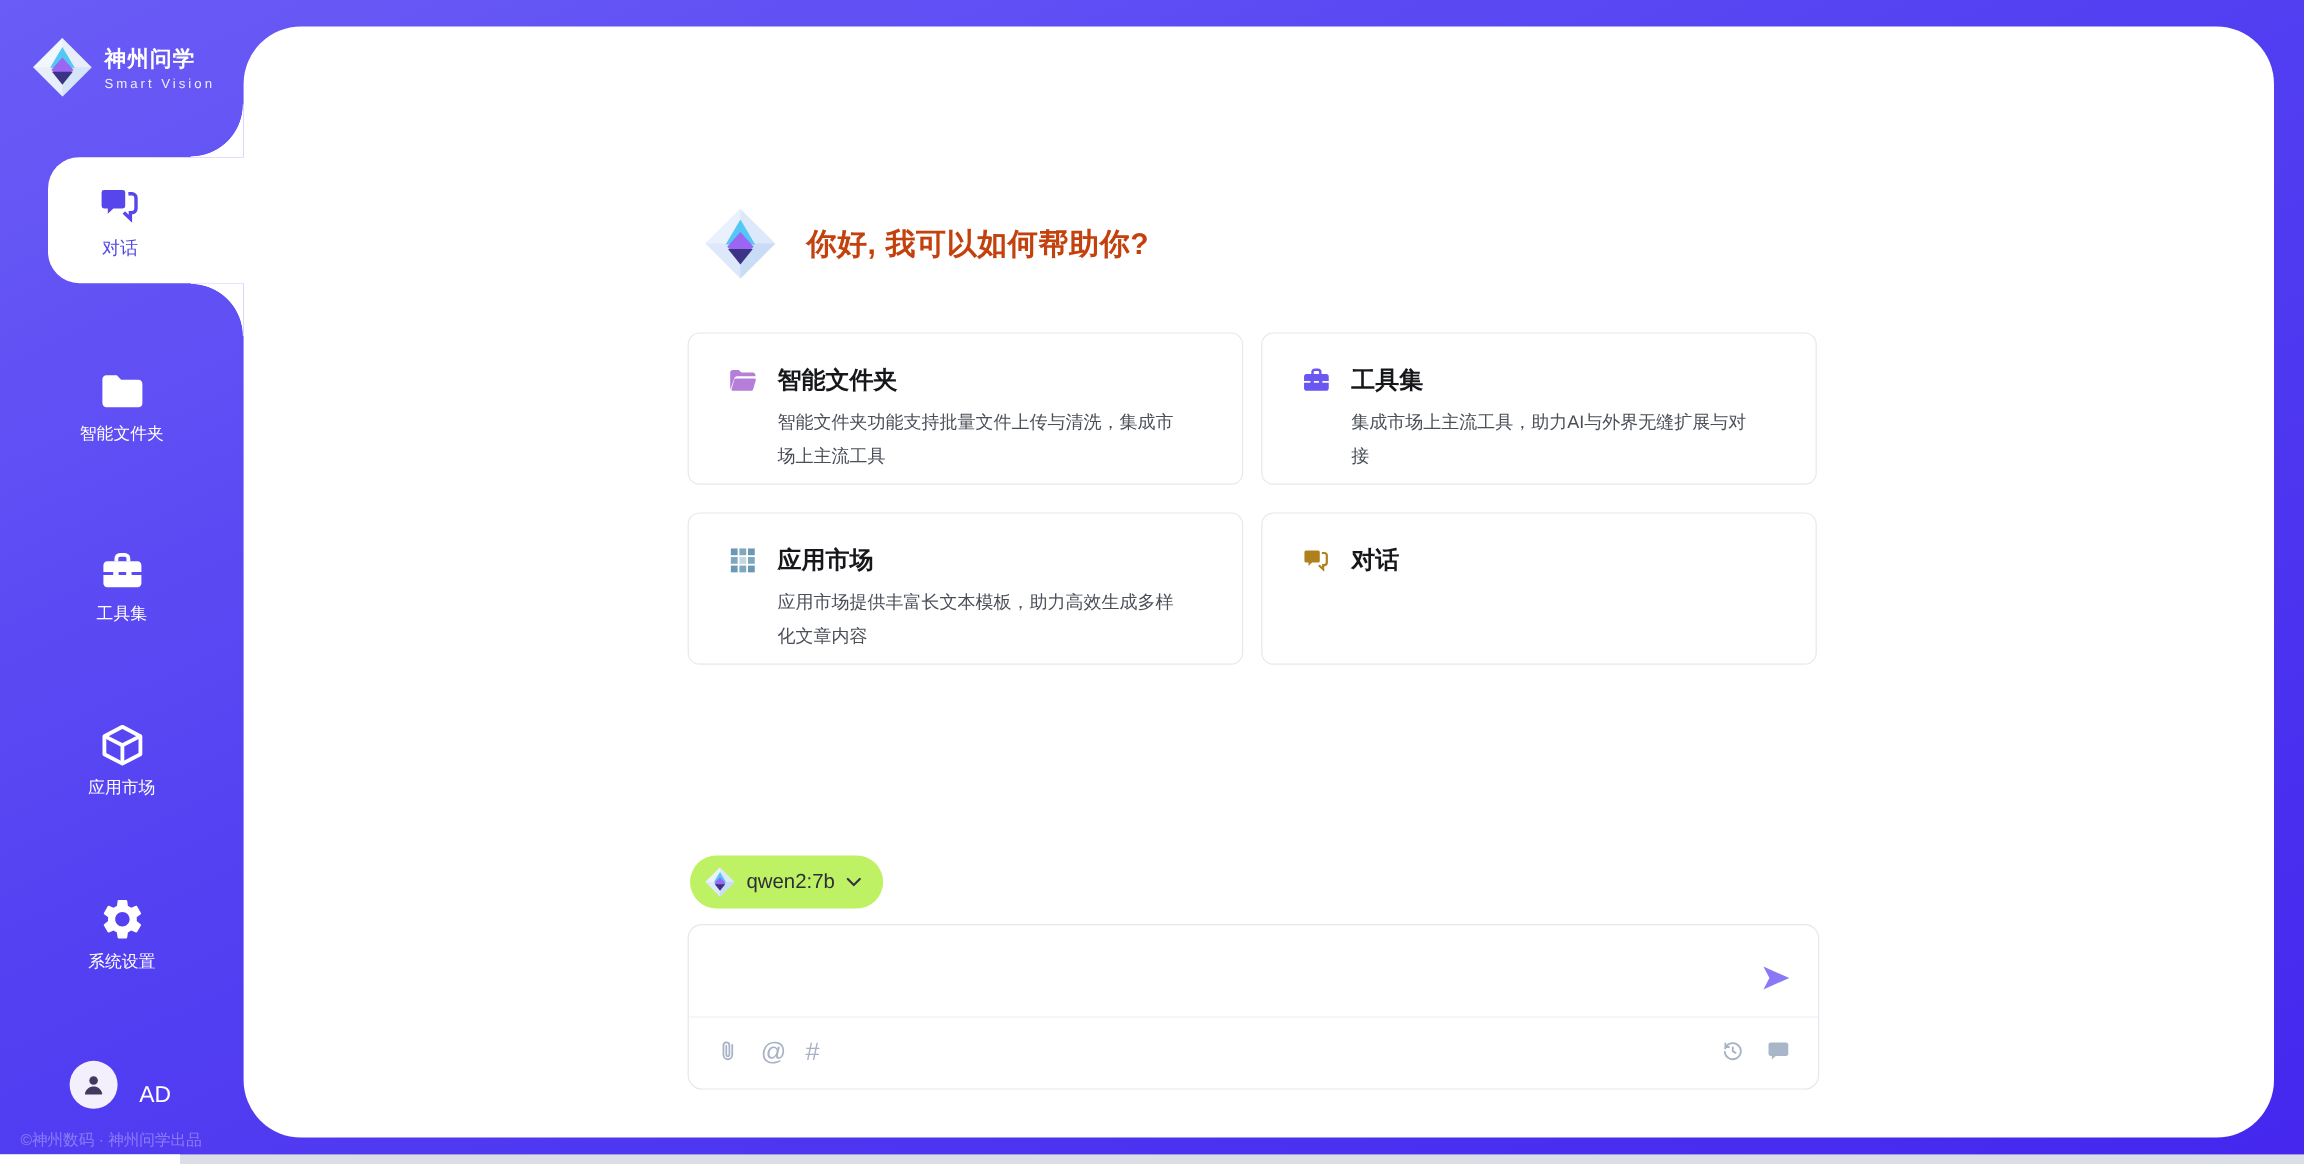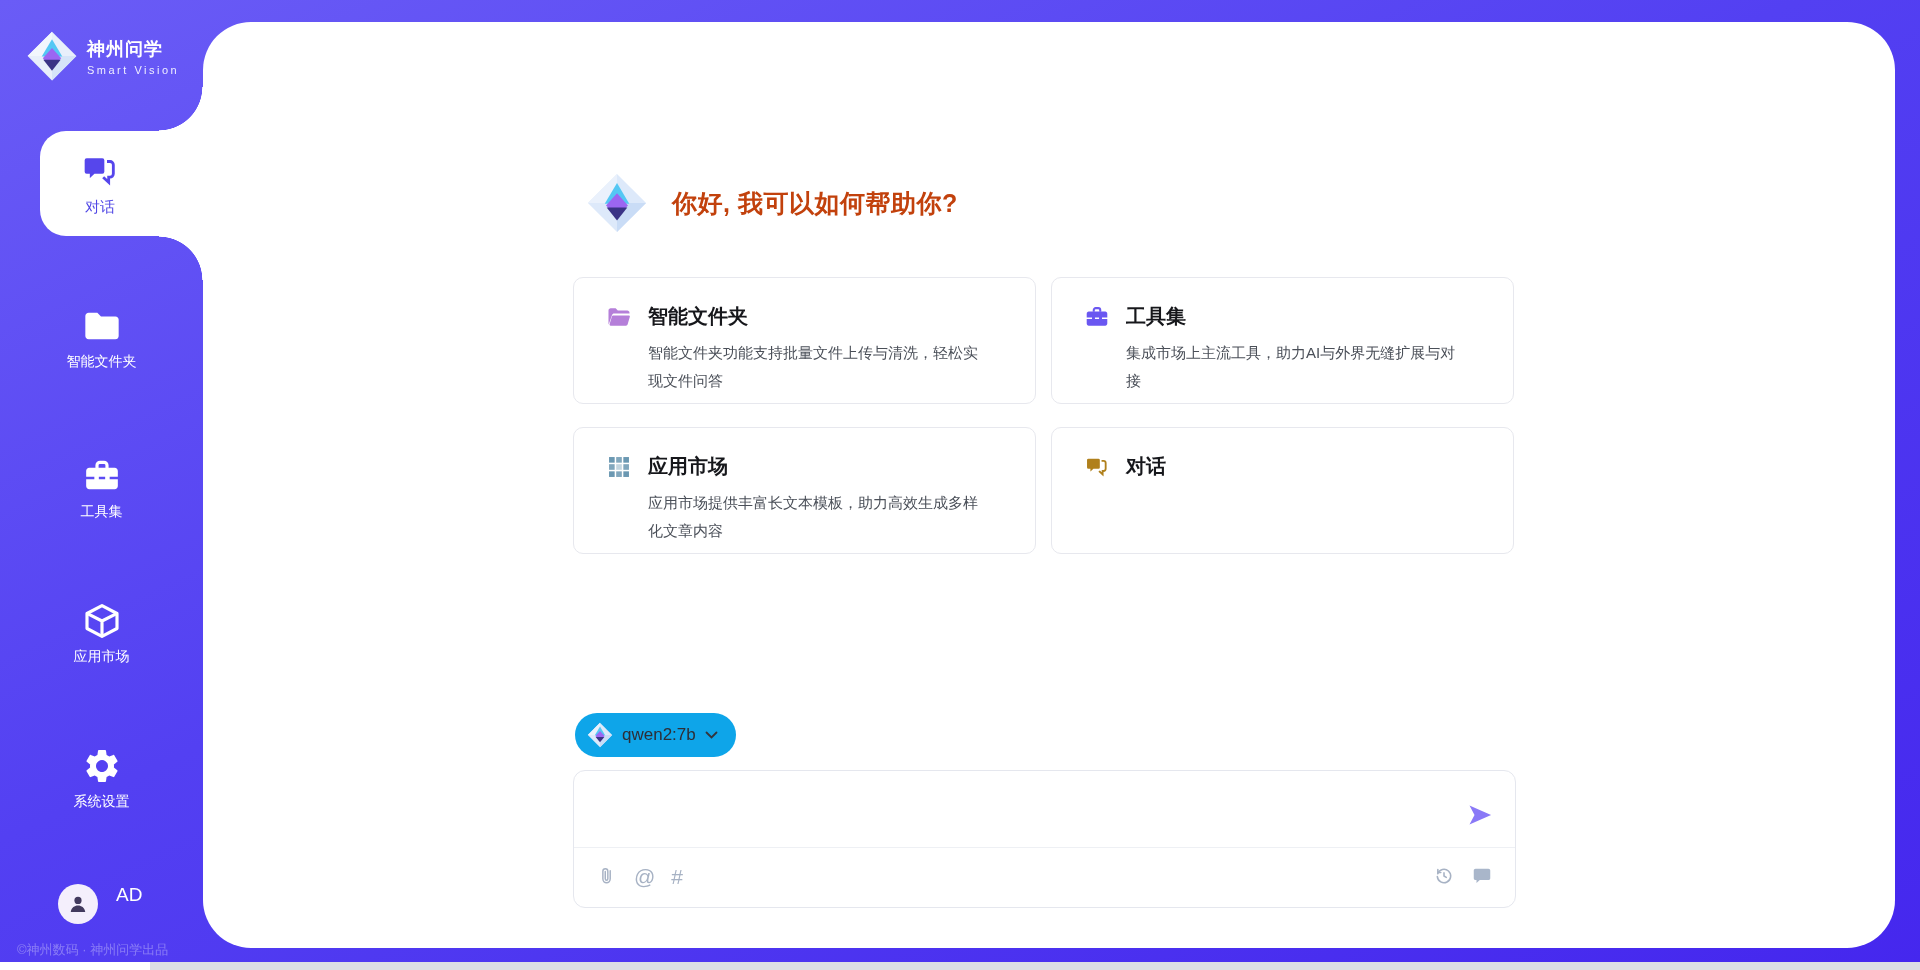--- a/index.html
+++ b/index.html
@@ -28,21 +28,21 @@
   .sidebar { position:absolute; left:0; top:0; width:203px; height:100%; z-index:3;margin-top:16px; }
   .brand { position:absolute; left:26px; top:14px; display:flex; align-items:center; gap:9px; }
   .brand-text .brand-name { color:#fff; font-size:18px; font-weight:bold; letter-spacing:1px; }
   .brand-text .brand-sub { color:#eef; font-size:11px; letter-spacing:2.5px; margin-top:3px; }
   .nav-item { position:absolute; left:0; width:203px; display:flex; flex-direction:column;
     align-items:center; gap:7px; color:#fff; cursor:pointer; }
   .nav-label { font-size:14px; }
   .icon-40 { width:40px; height:40px; display:block; }
   .icon-26 { width:26px; height:26px; display:block; }
   .icon-22 { width:22px; height:22px; display:block; }
-  .user { position:absolute; left:58px; top:868px; display:flex; align-items:flex-start; gap:18px; cursor:pointer; }
+  .user { position:absolute; left:58px; top:868px; display:flex; align-items:flex-end; gap:18px; cursor:pointer; }
   .avatar { width:40px; height:40px; border-radius:50%; background:#f4effc;
     display:flex; align-items:center; justify-content:center; }
   .avatar svg { width:24px; height:24px; }
   .user-name { color:#fff; font-size:19px; }
   .side-footer { position:absolute; left:17px; top:925px; color:rgba(255,255,255,.32); font-size:13px; }
 
   
   .greeting { position:absolute; left:383px; top:150px; display:flex; align-items:center; gap:24px; }
   .greeting h1 { font-size:25px; font-weight:bold; color:#c2410c; letter-spacing:.5px; }
 
@@ -54,21 +54,21 @@
   .card-icon { flex:0 0 26px; margin-top:1px; }
   .card-title { font-size:20px; font-weight:bold; color:#16171b; }
   .card-desc { margin-top:9px; font-size:15px; line-height:28px; color:#4a4f58; max-width:332px; }
   .ic-folder-open { color:#b57fd9; }
   .ic-toolbox-card { color:#6a57f1; }
   .ic-grid { color:#6b98b2; }
   .ic-chat-card { color:#b0801c; }
 
   
   .model-pill { position:absolute; left:372px; top:691px; height:44px; border-radius:22px;
-    background:#0ea5e9; display:flex; align-items:center; gap:9px; padding:0 18px 0 12px; cursor:pointer; }
+    background:#bef264; display:flex; align-items:center; gap:9px; padding:0 18px 0 12px; cursor:pointer; }
   .model-name { font-size:17px; color:#2e2e36; }
   .model-pill svg.diamond { width:26px; height:26px; }
 
   
   .composer { position:absolute; left:370px; top:748px; width:943px; height:138px;
     border:1px solid #e5e7ee; border-radius:12px; background:#fff; }
   .composer textarea { position:absolute; left:22px; top:16px; width:860px; height:54px;
     border:none; outline:none; resize:none; background:transparent; font-size:17px; color:#333;
     font-family:"Liberation Sans","DejaVu Sans",sans-serif; }
   .composer textarea::placeholder { color:#b9c0cc; }
@@ -107,21 +107,21 @@
 
     <div class="cards">
 
       <div class="card">
         <svg class="icon-26 card-icon ic-folder-open" viewBox="0 0 24 24" fill="currentColor">
           <path d="M2.3 6c0-1.1.9-2 2-2h4.6l2 2h8.8c1.1 0 2 .9 2 2v.8H7.6c-1 0-1.8.6-2.1 1.5L3 17.5 2.3 19z"></path>
           <path d="M4.2 20c-.6 0-1-.6-.9-1.2l2.2-7.4c.1-.5.6-.8 1.1-.8h14.5c.6 0 1.1.6.9 1.2l-2 7c-.2.7-.8 1.2-1.6 1.2z"></path>
         </svg>
         <div>
           <div class="card-title">智能文件夹</div>
-          <div class="card-desc">智能文件夹功能支持批量文件上传与清洗，轻松实现文件问答</div>
+          <div class="card-desc">智能文件夹功能支持批量文件上传与清洗，集成市场上主流工具</div>
         </div>
       </div>
 
       <div class="card">
         <svg class="icon-26 card-icon ic-toolbox-card" viewBox="0 0 24 24">
           <path d="M9 7.2V5.6c0-1 .8-1.8 1.8-1.8h2.4c1 0 1.8.8 1.8 1.8v1.6" fill="none" stroke="currentColor" stroke-width="1.9"></path>
           <path fill-rule="evenodd" fill="currentColor" d="M4.4 7h15.2c1.1 0 1.9.9 1.9 2v9c0 1.1-.8 2-1.9 2H4.4c-1.1 0-1.9-.9-1.9-2V9c0-1.1.8-2 1.9-2zm-1.9 5.4v1.5h19v-1.5z"></path>
           <rect x="7.4" y="11.1" width="2.7" height="4.2" rx="0.9" fill="currentColor"></rect>
           <rect x="13.9" y="11.1" width="2.7" height="4.2" rx="0.9" fill="currentColor"></rect>
         </svg>

